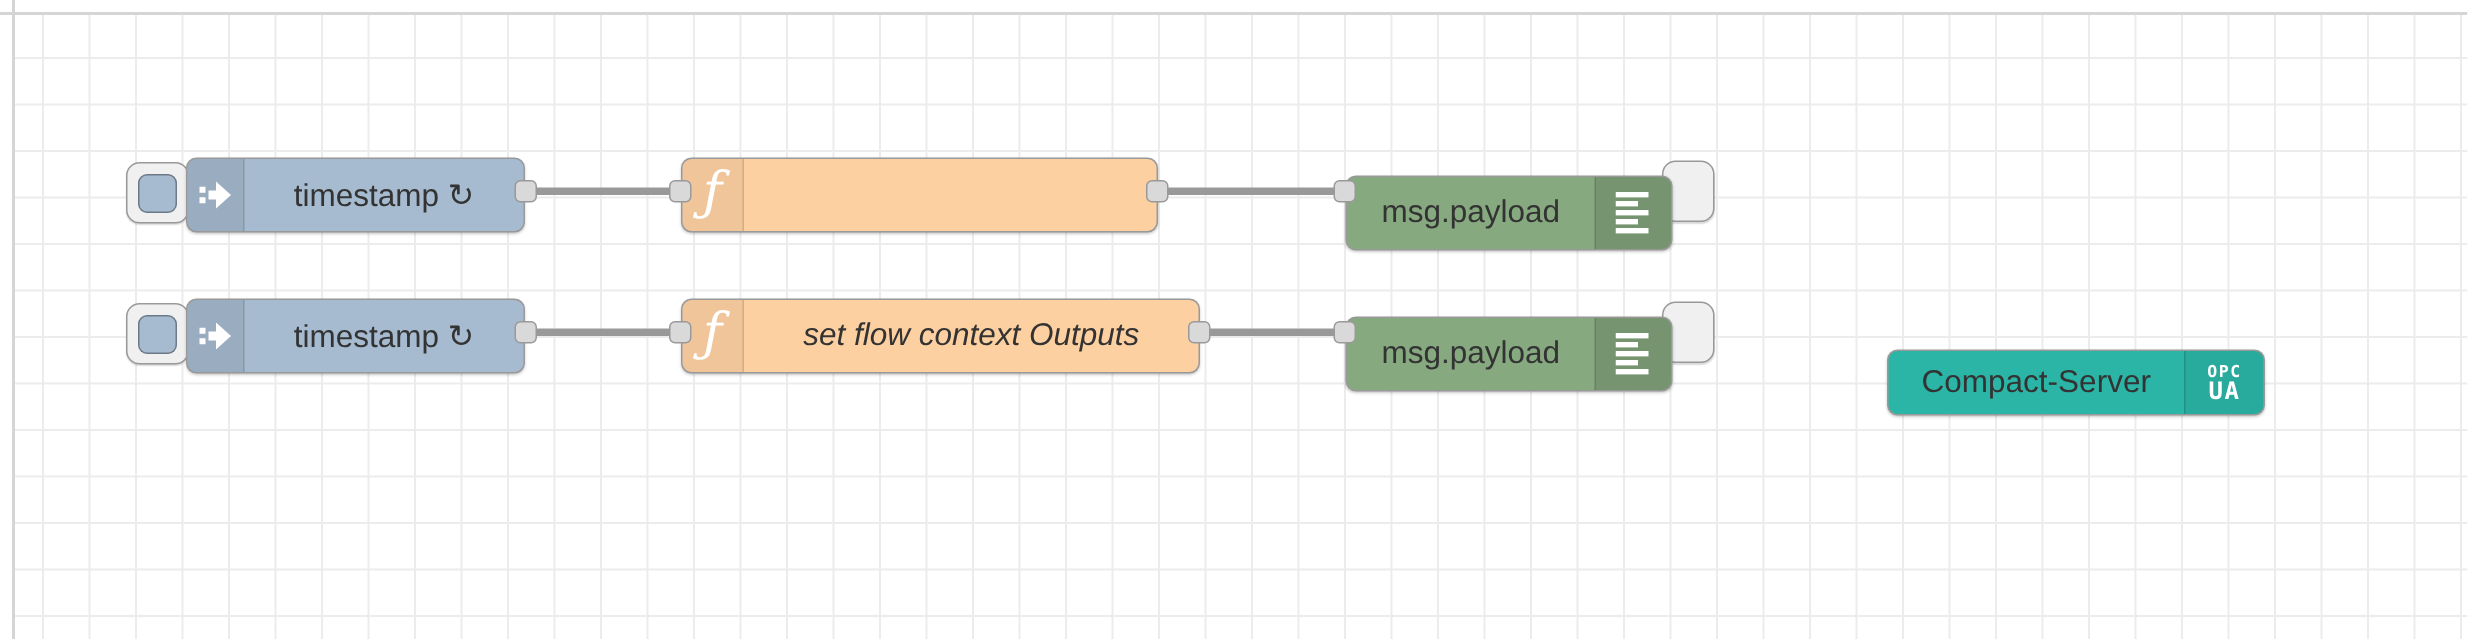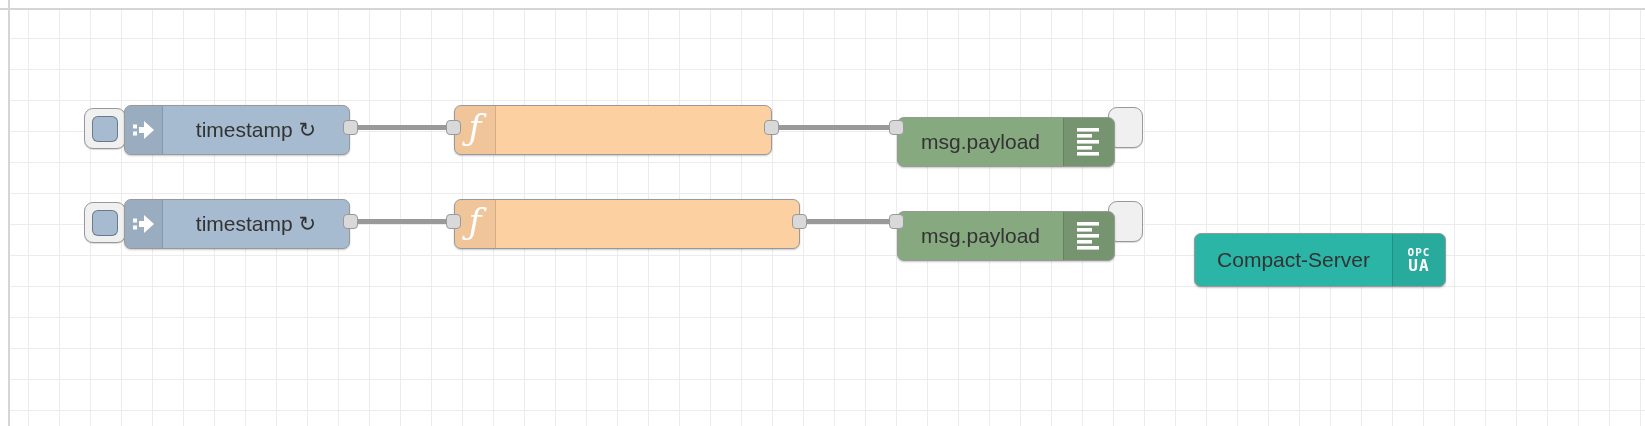--- a/index.html
+++ b/index.html
@@ -138,39 +138,40 @@
     </div>
     <div class="label">timestamp ↻</div>
   </div>
   <div class="port" style="left:343px;top:214px"></div>
 
   <div class="port" style="left:446px;top:214px"></div>
   <div class="node node-function" style="left:454px;top:199px;width:346px">
     <div class="icon-region">
       <span class="fn-glyph">ƒ</span>
     </div>
+    <div class="label">set flow context Outputs</div>
   </div>
   <div class="port" style="left:792px;top:214px"></div>
 
   <div class="side-btn debug-btn" style="left:1108px;top:201px"></div>
   <div class="port" style="left:889px;top:214px"></div>
   <div class="node node-debug" style="left:897px;top:199px;width:218px">
     <div class="label">msg.payload</div>
     <div class="icon-region">
       <svg width="24" height="28" viewBox="0 0 24 28">
         <rect x="0" y="0" width="22" height="3.6" fill="#fff"></rect>
         <rect x="0" y="6" width="15" height="3.6" fill="#fff"></rect>
         <rect x="0" y="12" width="22" height="3.6" fill="#fff"></rect>
         <rect x="0" y="18" width="15" height="3.6" fill="#fff"></rect>
         <rect x="0" y="24" width="22" height="3.6" fill="#fff"></rect>
       </svg>
     </div>
   </div>
 
-  <div class="node node-server" style="left:1194px;top:233px;width:252px;height:54px">
+  <div class="node node-server" style="left:1258px;top:233px;width:252px;height:44px">
     <div class="label">Compact-Server</div>
     <div class="icon-region">
       <div class="badge-l1">OPC</div>
       <div class="badge-l2">UA</div>
     </div>
   </div>
 
 </div>
 
 </body></html>

